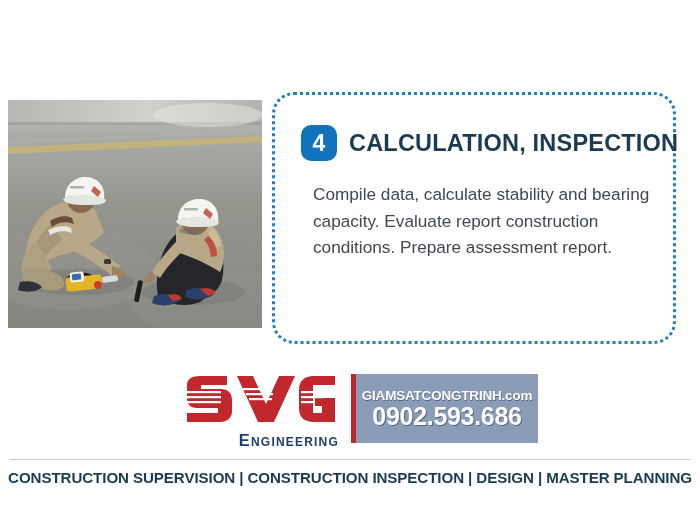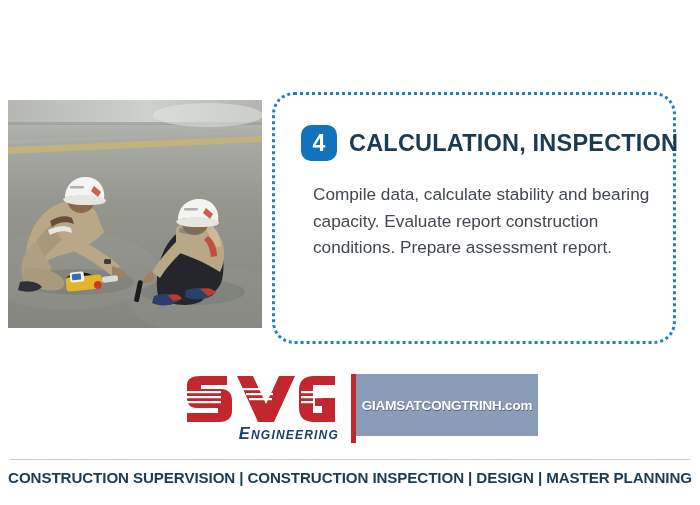--- a/index.html
+++ b/index.html
@@ -98,35 +98,34 @@
     position: relative;
     width: 158px;
   }
   .logo-svg { display: block; width: 158px; height: 50px; }
   .logo-sub {
     text-align: right;
     font-size: 16.5px;
     font-weight: bold;
     color: #1d3f6b;
     letter-spacing: 1.2px;
-    margin-top: 0;
+    margin-top: 7px;
     padding-right: 2px;
     font-variant: small-caps;
-    font-style: italic;
   }
   .red-bar {
     width: 5px;
     height: 69px;
     background: #c1272d;
     margin-left: 10px;
     flex: none;
   }
   .contact-box {
     width: 182px;
-    height: 62px;
+    height: 69px;
     background: #8b9cb8;
     display: flex;
     flex-direction: column;
     justify-content: center;
     align-items: center;
     flex: none;
     box-sizing: border-box;
   }
   .contact-web {
     color: #ffffff;
@@ -297,18 +296,19 @@
           <rect x="118" y="27" width="14" height="2.2"></rect>
         </g>
       </svg>
       <div class="logo-sub">Engineering</div>
     </div>
 
     <div class="red-bar"></div>
 
     <div class="contact-box">
       <div class="contact-web">GIAMSATCONGTRINH.com</div>
+      <div class="contact-phone">0902.593.686</div>
     </div>
   </div>
 
   <div class="divider"></div>
   <div class="tagline">CONSTRUCTION SUPERVISION  |  CONSTRUCTION INSPECTION  |  DESIGN  |  MASTER PLANNING</div>
 </div>
 
 </body></html>

